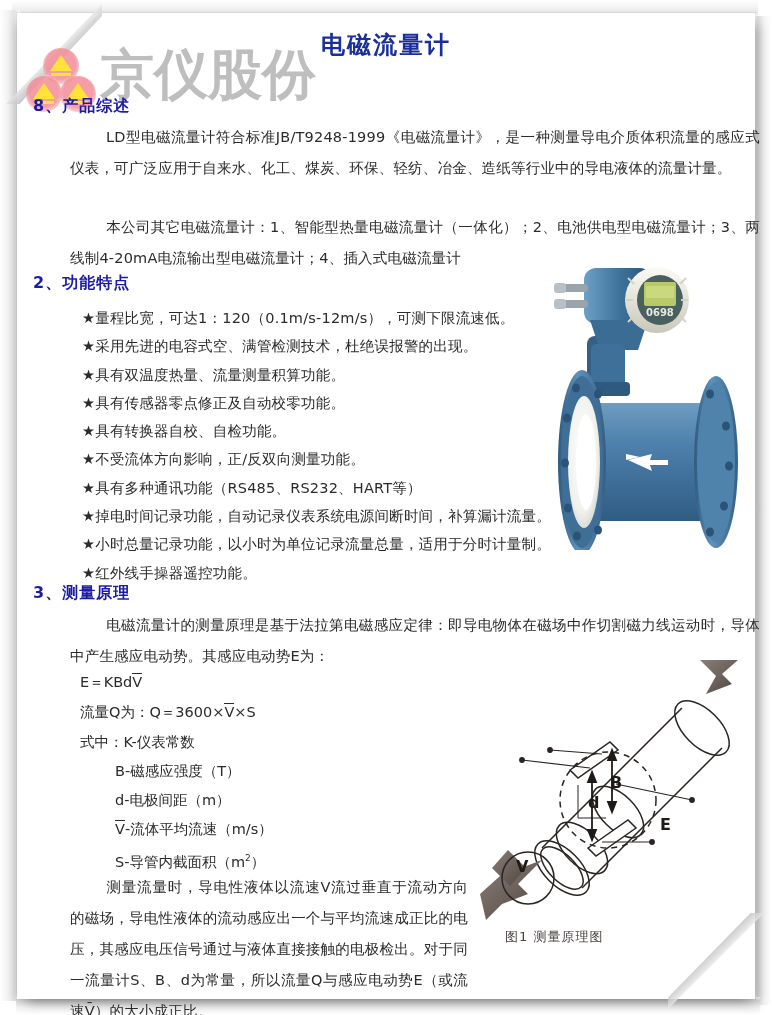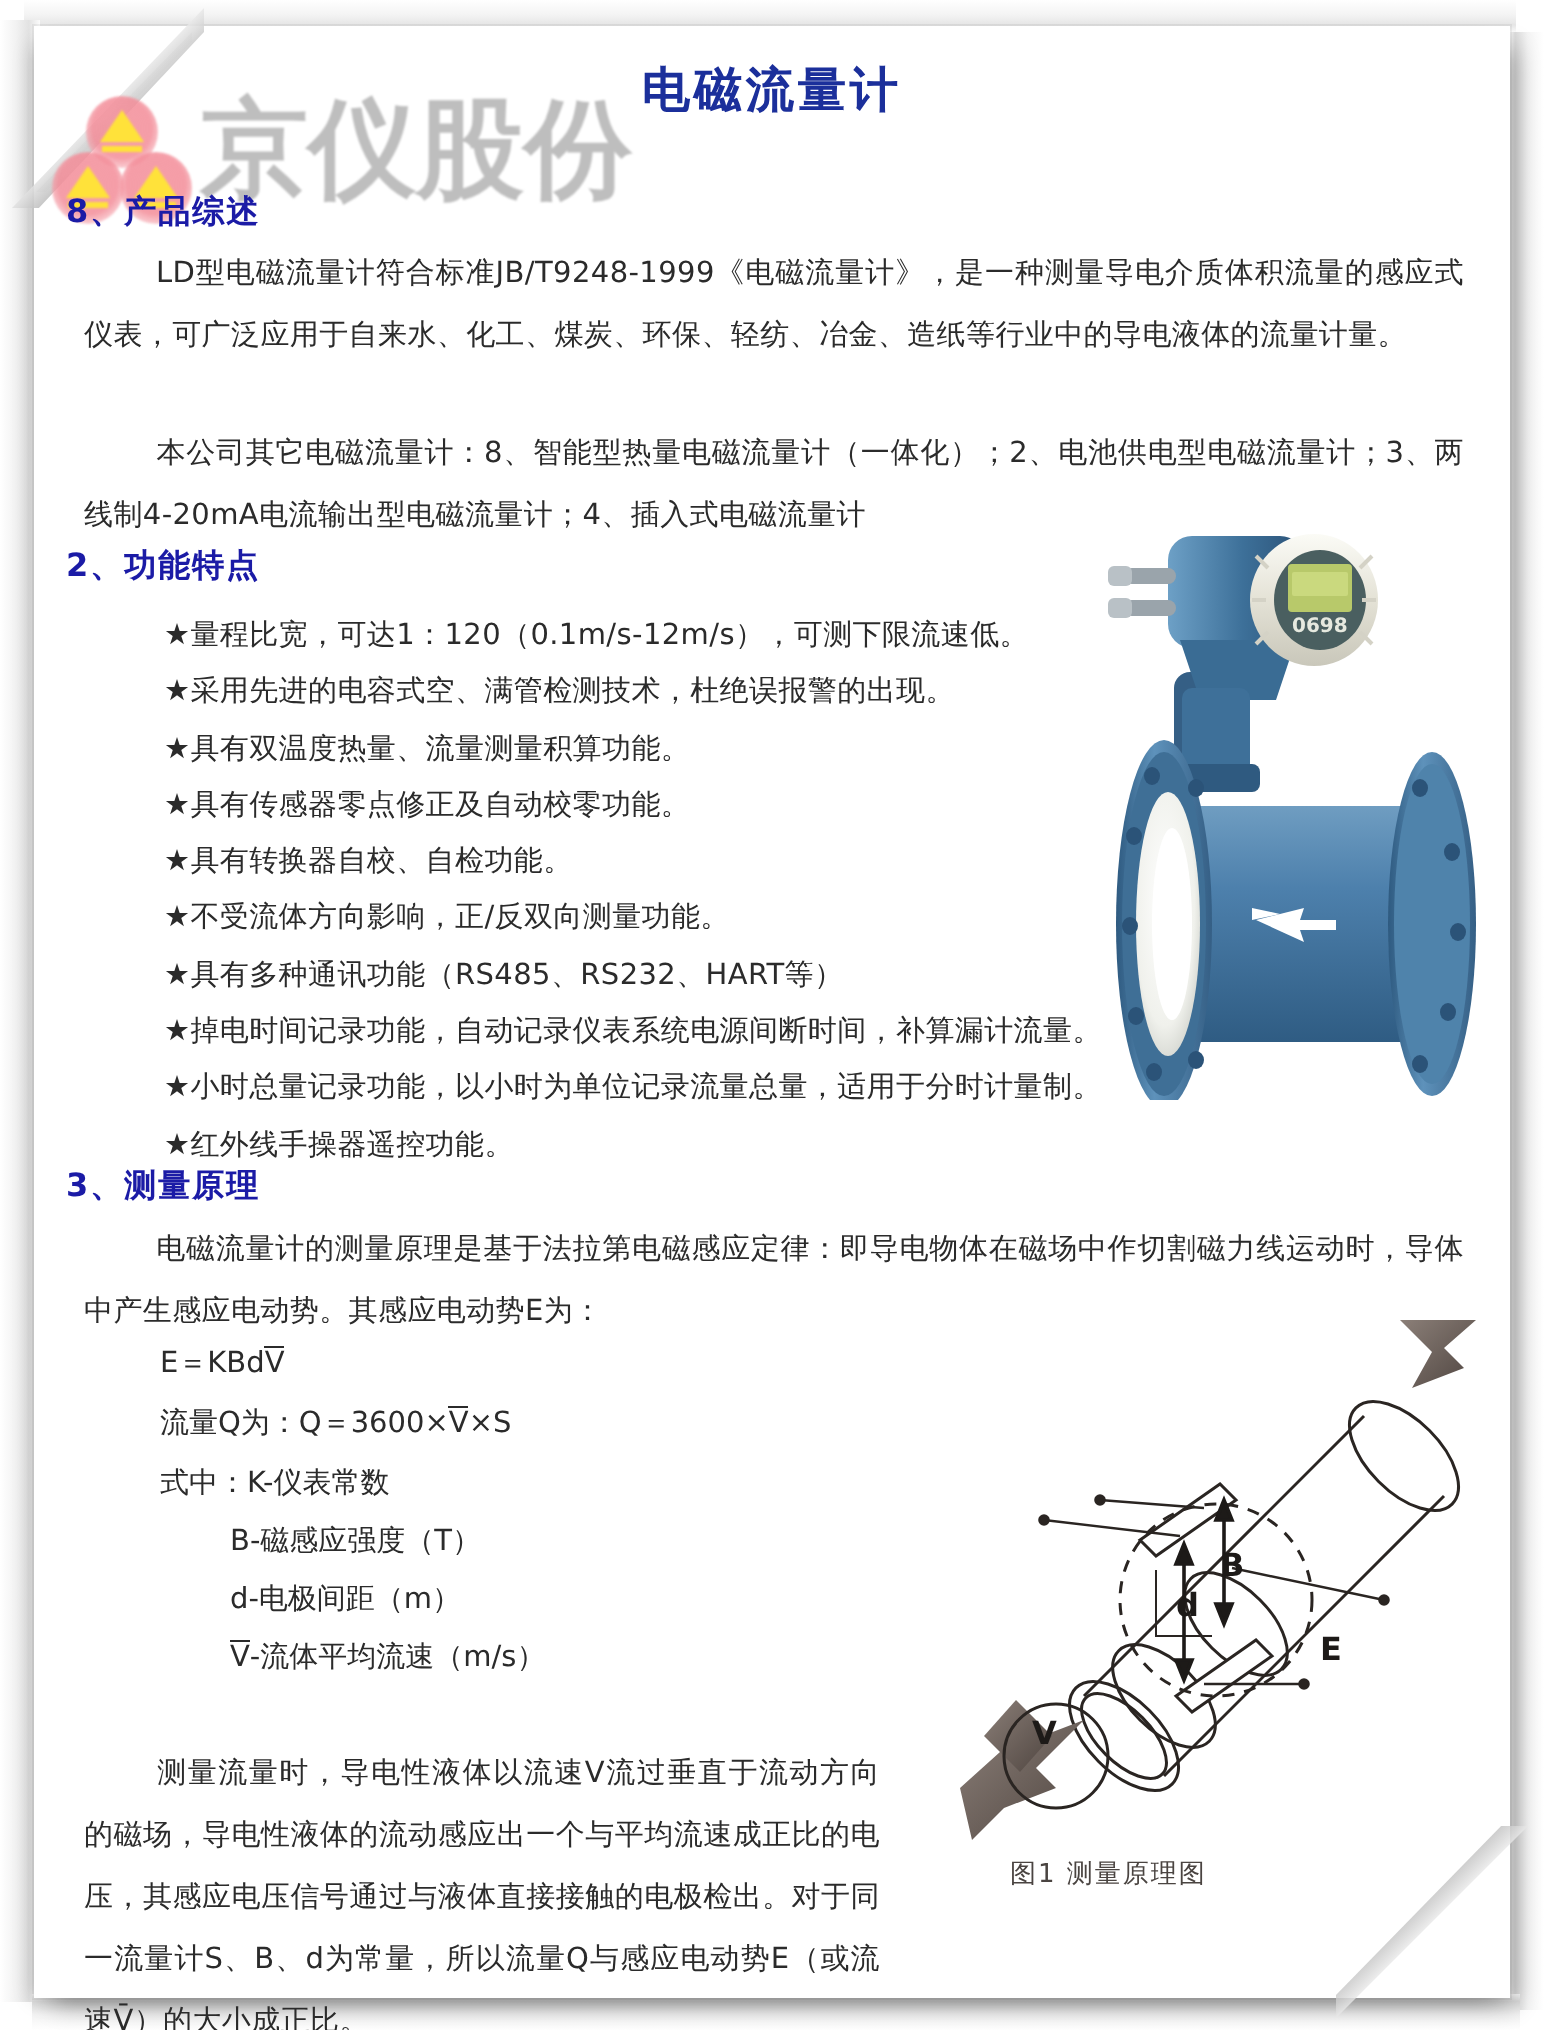--- a/index.html
+++ b/index.html
@@ -105,20 +105,21 @@
     color:#1b1ba6;
     font-size:16px;font-weight:bold;letter-spacing:1px;
   }
   .para{
     position:absolute;
     color:#2b2b2b;
     font-size:14.5px;
     line-height:31px;
     letter-spacing:0.2px;
     text-align:justify;
+    margin-left:28px;
   }
   .para .ind{display:inline-block;width:36px;}
   .bullet-list{position:absolute;}
   .bullet{
     color:#2b2b2b;font-size:14.5px;line-height:28.3px;white-space:nowrap;
     letter-spacing:0.2px;
   }
   .formula{
     position:absolute;color:#2b2b2b;font-size:14.5px;line-height:30px;
     white-space:pre;
@@ -162,21 +163,21 @@
         <div class="wm-tri" style="left:7px;top:35px;"></div>
         <div class="wm-bar" style="left:8px;top:53px;width:20px;"></div>
         <div class="wm-tri" style="left:41px;top:35px;"></div>
         <div class="wm-bar" style="left:42px;top:53px;width:20px;"></div>
       </div>
       <div class="wm-text">京仪股份</div>
     </div>
 
     <div class="sec-head" style="left:33px;top:96px;">8、产品综述</div>
     <div class="para" style="left:42px;top:122px;width:690px;"><span class="ind"></span><span>LD型电磁流量计符合标准JB/T9248-1999《电磁流量计》，是一种测量导电介质体积流量的感应式仪表，可广泛应用于自来水、化工、煤炭、环保、轻纺、冶金、造纸等行业中的导电液体的流量计量。</span></div>
-    <div class="para" style="left:42px;top:212px;width:690px;"><span class="ind"></span><span>本公司其它电磁流量计：8、智能型热量电磁流量计（一体化）；2、电池供电型电磁流量计；3、两线制4-20mA电流输出型电磁流量计；4、插入式电磁流量计</span></div>
+    <div class="para" style="left:42px;top:212px;width:690px;"><span class="ind"></span><span>本公司其它电磁流量计：1、智能型热量电磁流量计（一体化）；2、电池供电型电磁流量计；3、两线制4-20mA电流输出型电磁流量计；4、插入式电磁流量计</span></div>
 
     <div class="sec-head" style="left:33px;top:273px;">2、功能特点</div>
     <div class="bullet-list" style="left:82px;top:304px;">
       <div class="bullet">★量程比宽，可达1：120（0.1m/s-12m/s），可测下限流速低。</div>
       <div class="bullet">★采用先进的电容式空、满管检测技术，杜绝误报警的出现。</div>
       <div class="bullet">★具有双温度热量、流量测量积算功能。</div>
       <div class="bullet">★具有传感器零点修正及自动校零功能。</div>
       <div class="bullet">★具有转换器自校、自检功能。</div>
       <div class="bullet">★不受流体方向影响，正/反双向测量功能。</div>
       <div class="bullet">★具有多种通讯功能（RS485、RS232、HART等）</div>
@@ -277,20 +278,21 @@
 
     <div class="sec-head" style="left:33px;top:583px;">3、测量原理</div>
     <div class="para" style="left:42px;top:610px;width:690px;"><span class="ind"></span><span>电磁流量计的测量原理是基于法拉第电磁感应定律：即导电物体在磁场中作切割磁力线运动时，导体中产生感应电动势。其感应电动势E为：</span></div>
 
     <div class="formula" style="left:80px;top:667px;">E＝KBd<span class="ov">V</span></div>
     <div class="formula" style="left:80px;top:697px;">流量Q为：Q＝3600×<span class="ov">V</span>×S</div>
     <div class="formula" style="left:80px;top:727px;">式中：K-仪表常数</div>
     <div class="formula" style="left:115px;top:756px;">B-磁感应强度（T）</div>
     <div class="formula" style="left:115px;top:785px;">d-电极间距（m）</div>
     <div class="formula" style="left:115px;top:814px;"><span class="ov">V</span>-流体平均流速（m/s）</div>
+    <div class="formula" style="left:115px;top:843px;">S-导管内截面积（m<sup>2</sup>）</div>
 
     <div class="para" style="left:42px;top:872px;width:398px;"><span class="ind"></span><span>测量流量时，导电性液体以流速V流过垂直于流动方向的磁场，导电性液体的流动感应出一个与平均流速成正比的电压，其感应电压信号通过与液体直接接触的电极检出。对于同一流量计S、B、d为常量，所以流量Q与感应电动势E（或流速V̄）的大小成正比。</span></div>
 
     <div class="diagram">
       <svg width="300" height="280" viewBox="0 0 300 280">
         <defs>
           <linearGradient id="arrG" x1="0" y1="0" x2="1" y2="1">
             <stop offset="0" stop-color="#8b7f78"></stop>
             <stop offset="1" stop-color="#4f4540"></stop>
           </linearGradient>

